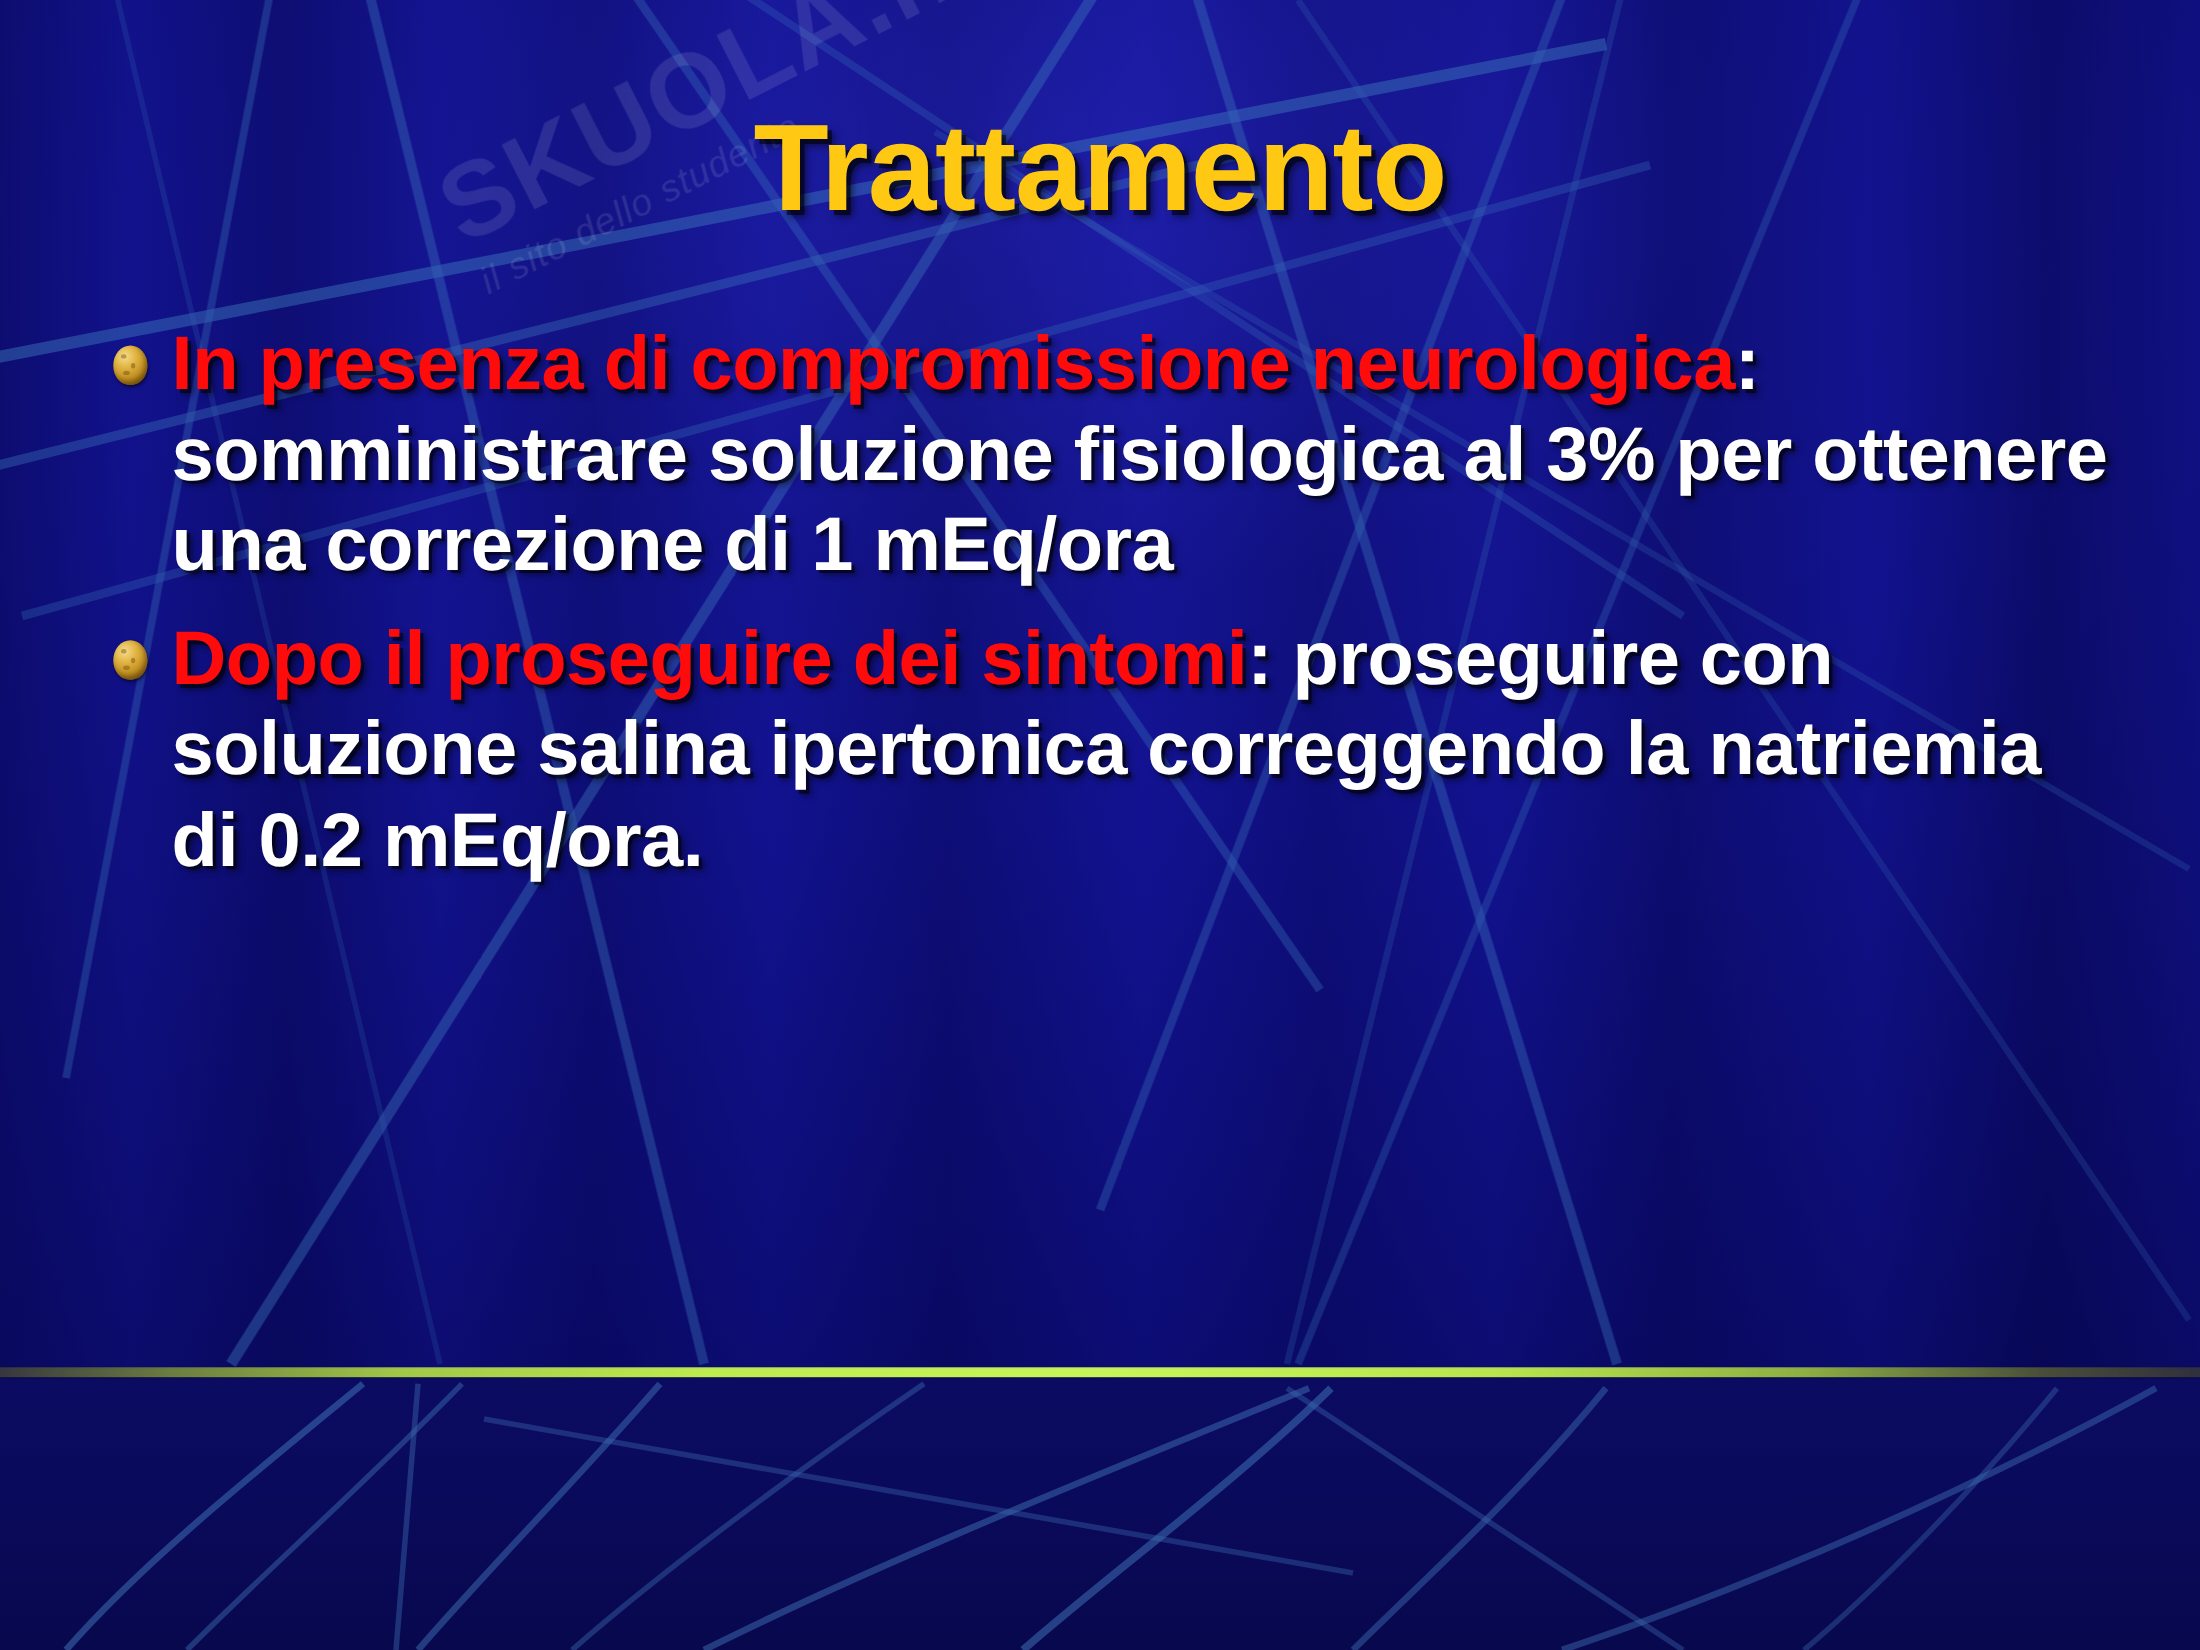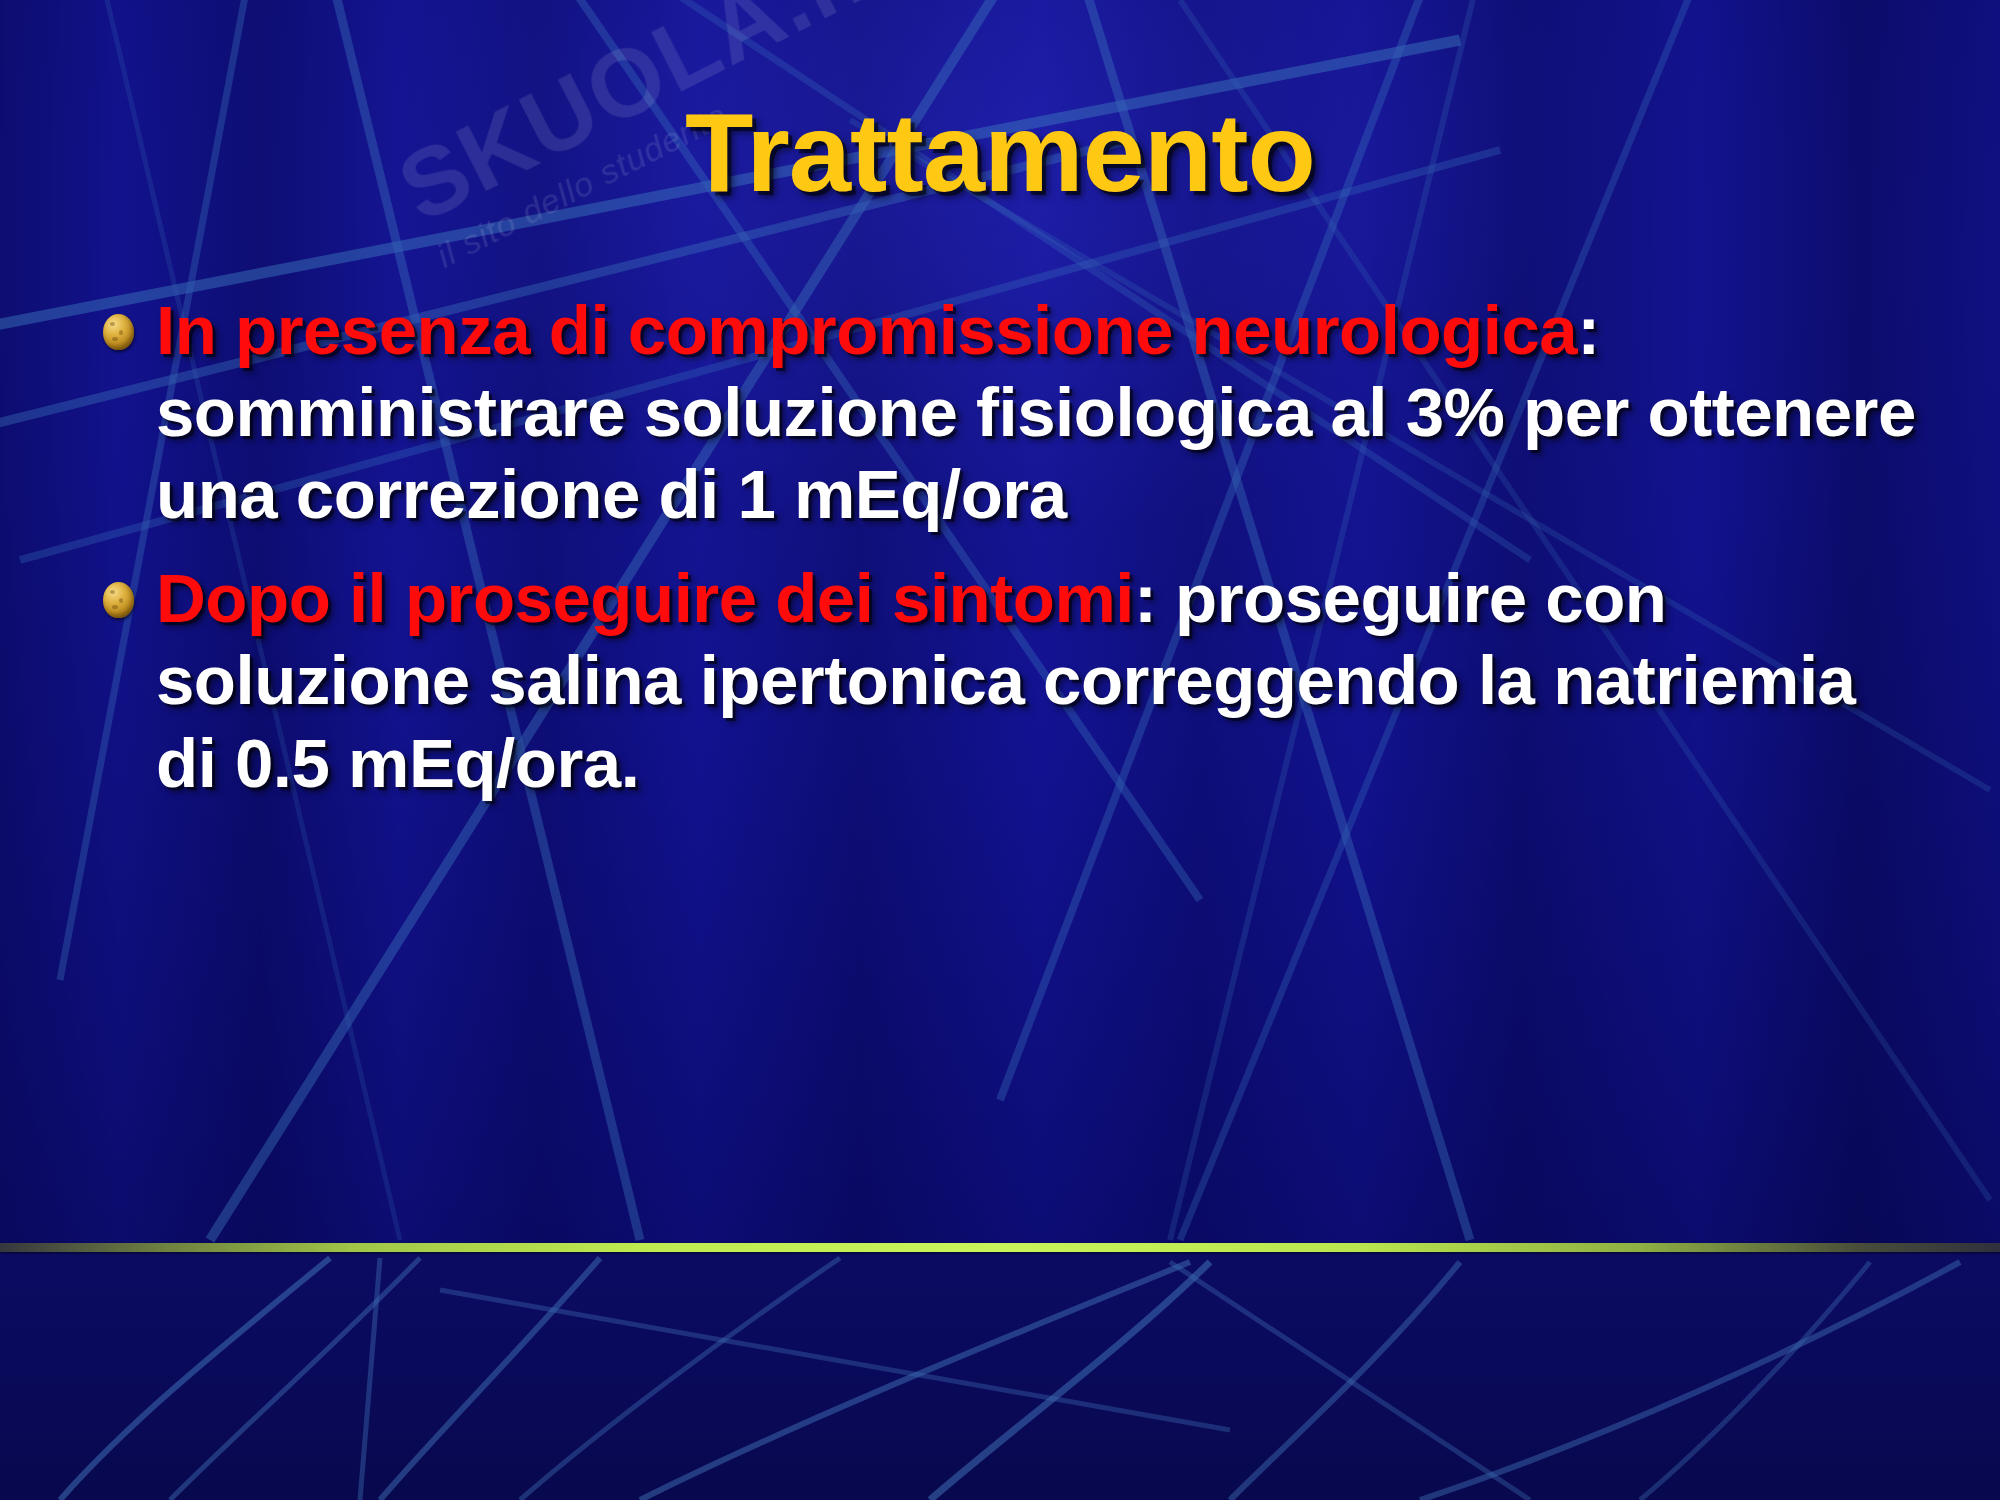--- a/index.html
+++ b/index.html
@@ -244,18 +244,18 @@
     </div>
 
     <div class="bullet-row">
       <div class="bullet-marker">
         <span class="ball"></span>
         <span class="speck" style="left:10px;top:10px;width:5px;height:4px;"></span>
         <span class="speck" style="left:19px;top:18px;width:4px;height:5px;"></span>
         <span class="speck" style="left:12px;top:25px;width:6px;height:4px;"></span>
       </div>
       <div class="bullet-text">
-        <span class="hl">Dopo il proseguire dei sintomi</span><span>: proseguire con soluzione salina ipertonica correggendo la natriemia di 0.5 mEq/ora.</span>
+        <span class="hl">Dopo il proseguire dei sintomi</span><span>: proseguire con soluzione salina ipertonica correggendo la natriemia di 0.2 mEq/ora.</span>
       </div>
     </div>
 
   </div>
 </div>
 
 </body></html>

